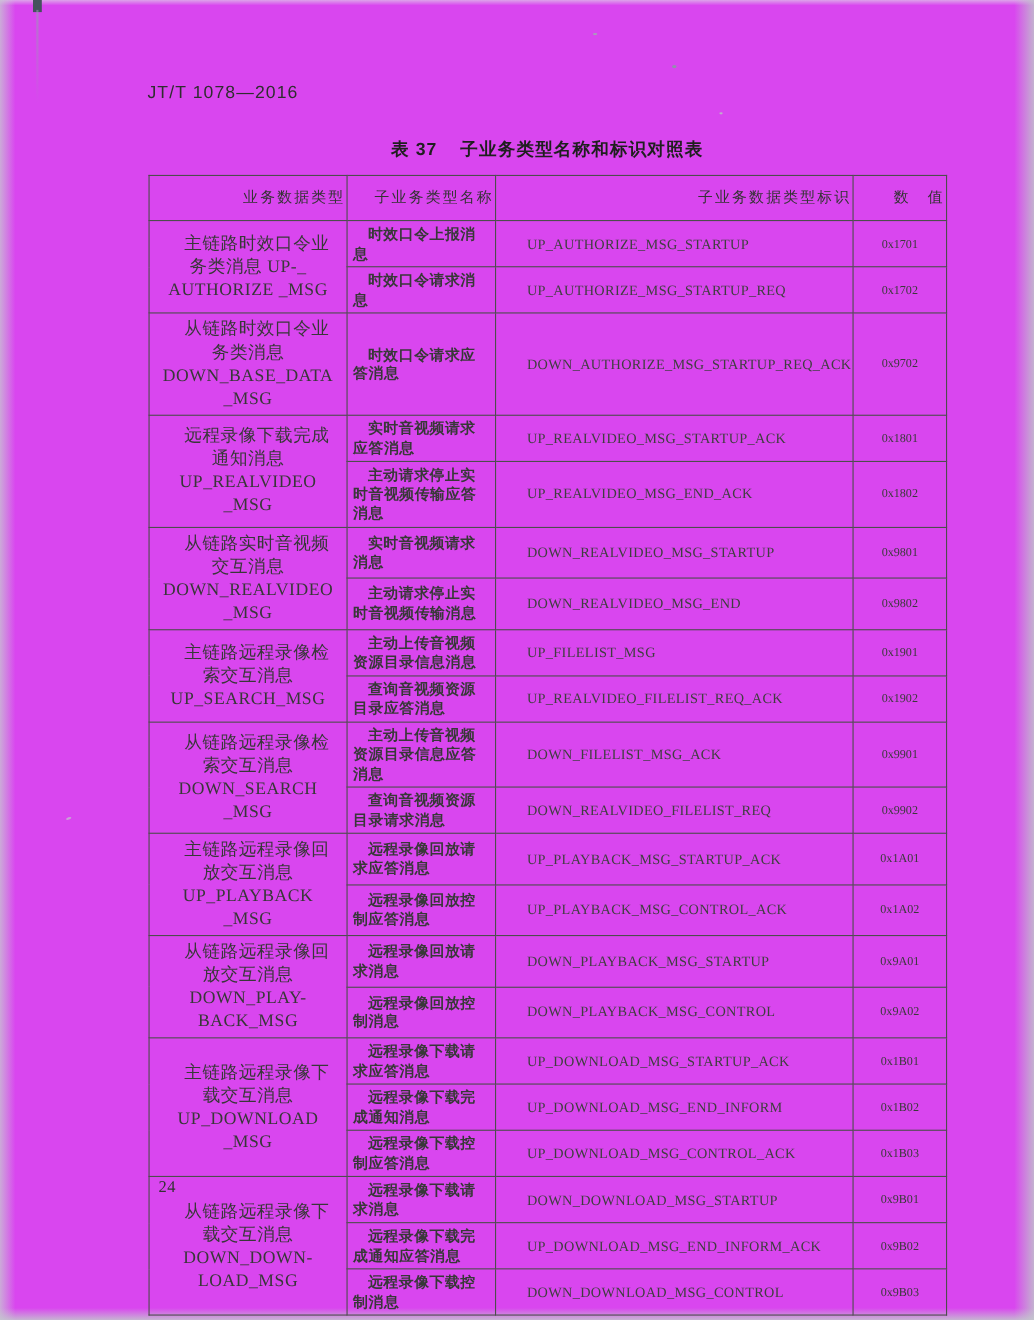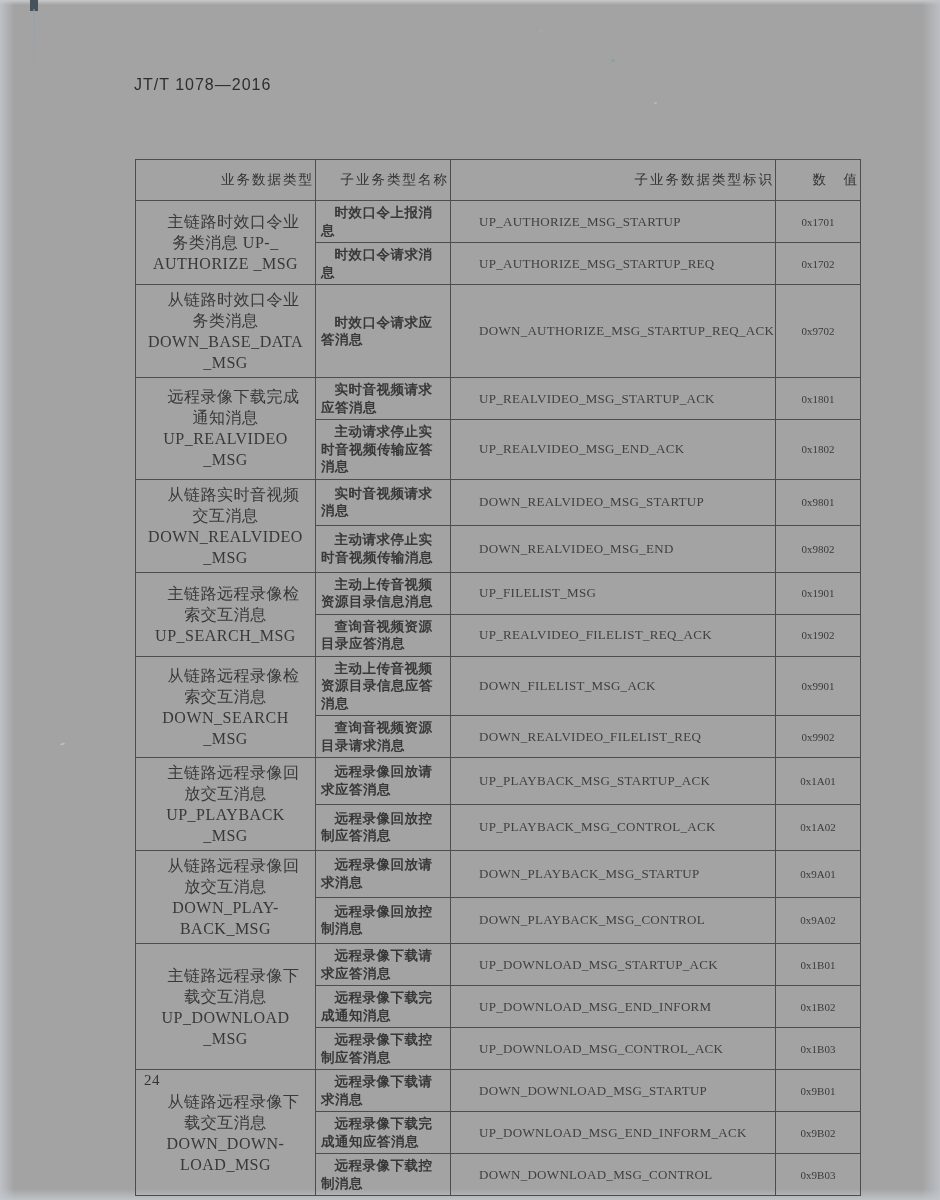--- a/index.html
+++ b/index.html
@@ -3,21 +3,21 @@
 <meta charset="utf-8">
 <style>
   html,body{margin:0;padding:0;}
   body{
     width:940px;height:1200px;
     background:#e9ebee;
     font-family:"Liberation Serif","DejaVu Serif",serif;
   }
   .page{
     position:relative;width:940px;height:1200px;
-    background:#a3a3a3;overflow:hidden;color:#3a3a3a;
+    background:#d946ef;overflow:hidden;color:#3a3a3a;
   }
   
   .edge{position:absolute;pointer-events:none;}
   .edge-left{left:0;top:0;width:14px;height:100%;
     background:linear-gradient(to right,#c7cbd1,rgba(255,255,255,0));opacity:.75;}
   .edge-right{right:0;top:0;width:18px;height:100%;
     background:linear-gradient(to left,#bfc4ca,rgba(255,255,255,0));opacity:.85;}
   .edge-bottom{left:0;bottom:0;width:100%;height:11px;
     background:linear-gradient(to top,#c3c8cd,rgba(255,255,255,0));opacity:.85;}
   .edge-top{left:0;top:0;width:100%;height:5px;
@@ -88,20 +88,23 @@
 
   <div class="tick"></div>
   <div class="tick-tail"></div>
   <div class="speck speck1"></div>
   <div class="speck speck2"></div>
   <div class="speck speck3"></div>
   <div class="speck speck4"></div>
 
   <div class="doc-number">JT/T 1078—2016</div>
 
+  <div class="table-title">
+    <span class="prefix">表 37</span><span>子业务类型名称和标识对照表</span>
+  </div>
 
   <table class="data">
     <colgroup>
       <col style="width:180px">
         <col style="width:135px">
       <col style="width:325px">
         <col style="width:85px">
     </colgroup>
     <thead>
       <tr>

